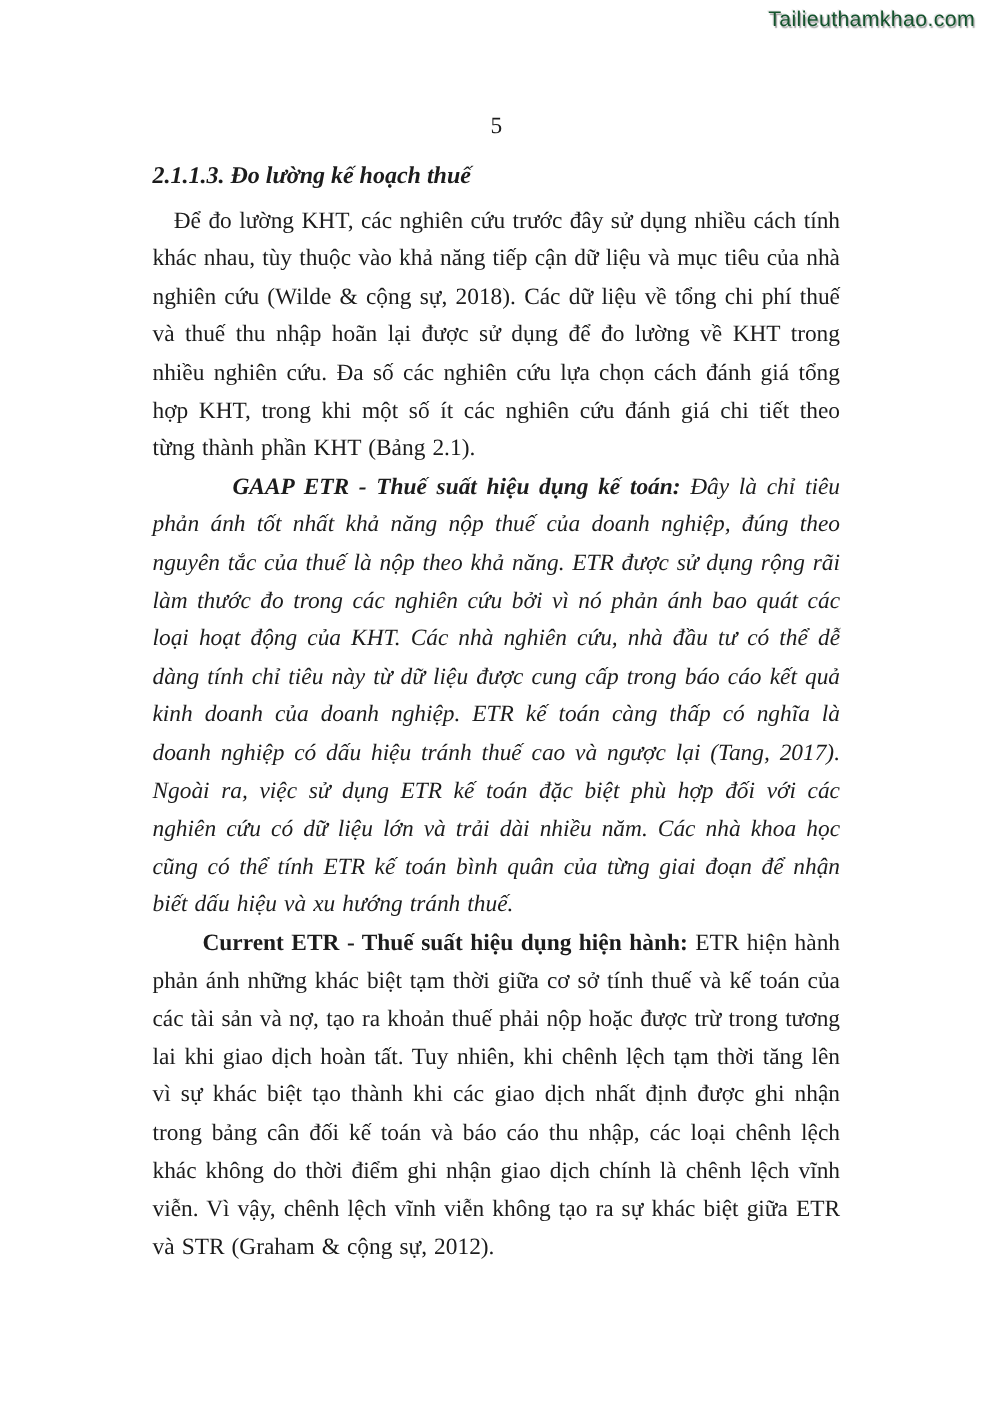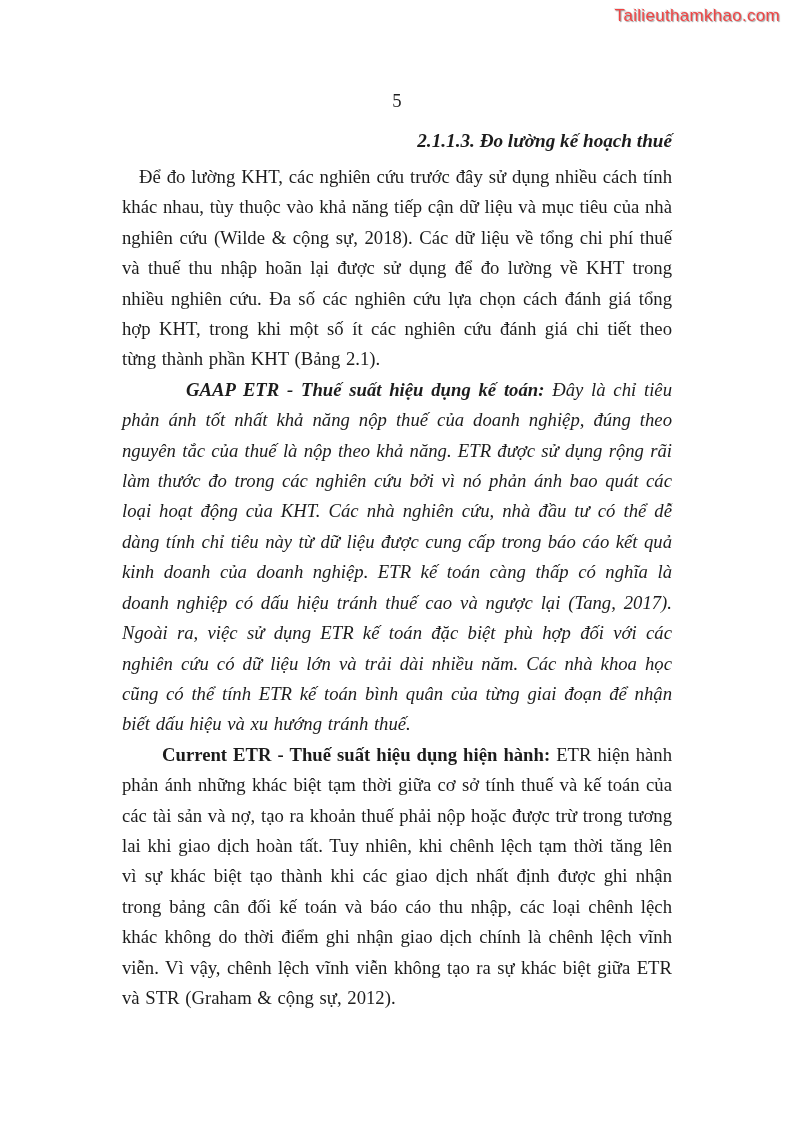--- a/index.html
+++ b/index.html
@@ -15,21 +15,21 @@
     overflow: hidden;
     font-family: "Liberation Serif", serif;
     color: #1c1c1c;
   }
   .watermark {
     position: absolute;
     top: 6px;
     right: 14px;
     font-family: "Liberation Sans", sans-serif;
     font-size: 17px;
-    color: #ef4444;
+    color: #14532d;
     text-shadow: 1px 1px 1px #9e9e9e, -1px -1px 0 #e6e6e6;
     letter-spacing: 0.3px;
     user-select: none;
   }
   .content {
     position: absolute;
     left: 122px;
     top: 86px;
     width: 550px;
   }
@@ -49,21 +49,21 @@
   }
   p.indent-small { text-indent: 17px; }
   p.indent-large { text-indent: 64px; font-style: italic; }
   p.indent-medium { text-indent: 40px; }
   h3.section-heading {
     margin: 6px 0 6px 0;
     font-size: 19.2px;
     line-height: 30px;
     font-weight: bold;
     font-style: italic;
-    text-align: right;
+    text-align: left;
   }
   .space-before { margin-top: 7px; }
 </style>
 </head>
 <body>
 
 <div class="page">
 
   <div class="watermark">Tailieuthamkhao.com</div>
 

